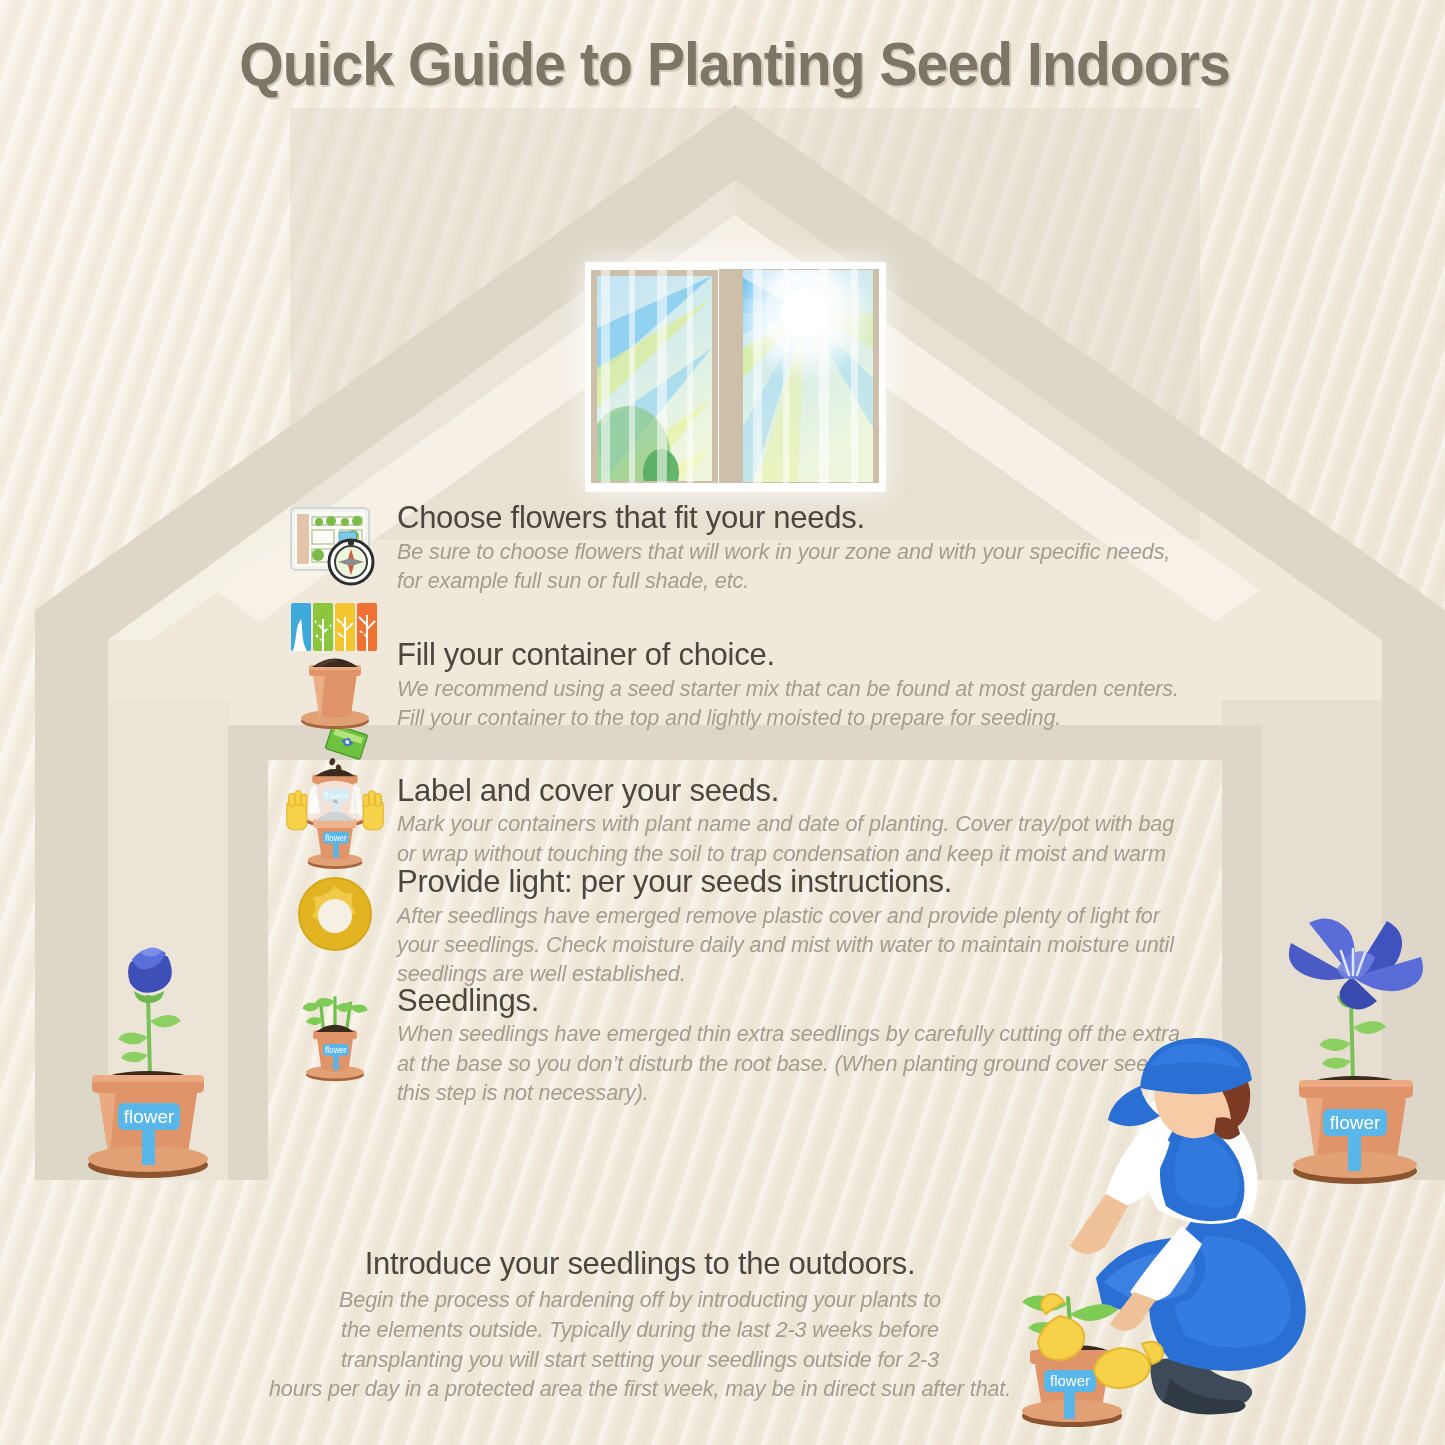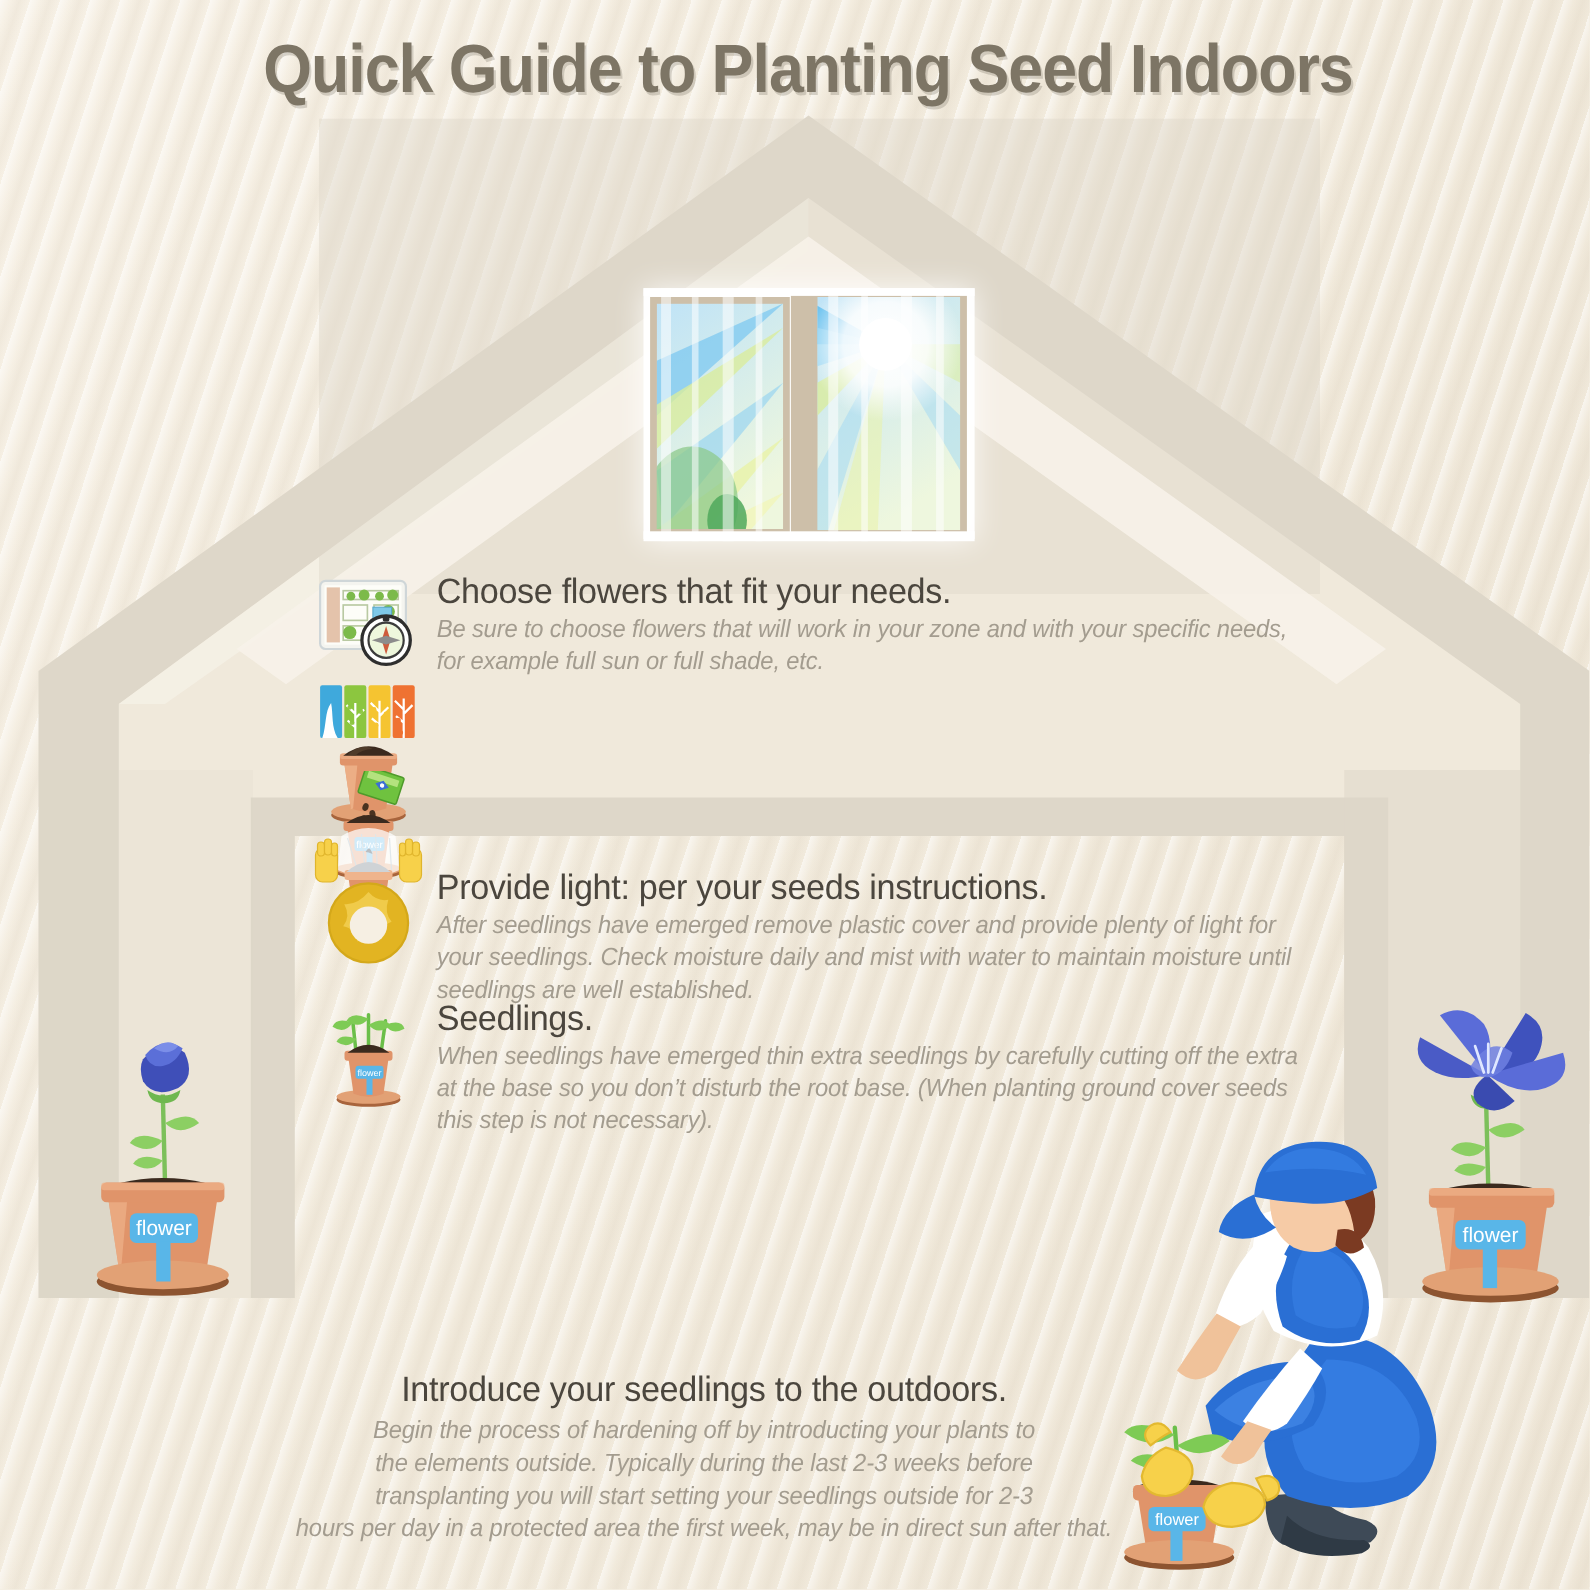--- a/index.html
+++ b/index.html
@@ -38,21 +38,21 @@
     position:absolute;left:0;right:0;top:28px;text-align:center;
     font-family:"Liberation Sans", sans-serif;
     font-size:62px;font-weight:bold;letter-spacing:-1px;
     color:#7d7565;
     text-shadow:2px 2px 0 rgba(120,112,96,0.28);
     transform:scaleX(0.92);
     white-space:nowrap;
   }
   
   .steps{
-    position:absolute;left:285px;top:520px;width:930px;
+    position:absolute;left:285px;top:500px;width:930px;
   }
   .step{position:relative;min-height:48px;margin-bottom:2px;}
   .step-icon{
     position:absolute;left:0;top:0;width:100px;height:100px;
   }
   .step-text{margin-left:112px;}
   .step-head{
     font-size:32px;color:#4b463e;line-height:1.12;
     letter-spacing:-0.3px;margin:0 0 1px 0;font-weight:normal;
     transform:scaleX(0.97);transform-origin:left center;
@@ -255,20 +255,24 @@
       <svg class="step-icon" viewBox="0 0 100 100">
         <ellipse cx="50" cy="84" rx="34" ry="8" fill="#a8643c"></ellipse>
         <ellipse cx="50" cy="81" rx="34" ry="8" fill="#e2a175"></ellipse>
         <path d="M28 37 L72 37 L66 78 Q50 84 34 78 Z" fill="#e0946a"></path>
         <path d="M28 37 L40 37 L36 78 Q32 79 34 78 Z" fill="#efb48c" opacity="0.8"></path>
         <rect x="24" y="28" width="52" height="11" rx="3" fill="#e0946a"></rect>
         <rect x="24" y="28" width="52" height="5" rx="2" fill="#efb48c" opacity="0.7"></rect>
         <path d="M27 30 Q50 13 73 30 Z" fill="#3b2a1e"></path>
         <path d="M31 29 Q44 18 54 24 Q44 24 38 30 Z" fill="#55402d" opacity="0.8"></path>
       </svg>
+      <div class="step-text">
+        <h2 class="step-head">Fill your container of choice.</h2>
+        <p class="step-body">We recommend using a seed starter mix that can be found at most garden centers. Fill your container to the top and lightly moisted to prepare for seeding.</p>
+      </div>
     </div>
 
     <div class="step s3">
       <svg class="step-icon" viewBox="0 0 100 110">
         <g transform="rotate(18 62 16)">
           <rect x="42" y="0" width="40" height="28" rx="2" fill="#6fc23f" stroke="#4e9a2a" stroke-width="1.5"></rect>
           <rect x="46" y="4" width="32" height="7" fill="#b4e27e"></rect>
           <path d="M56 14 l7 -5 l7 5 l-7 5 Z" fill="#3b6fd4"></path>
           <circle cx="63" cy="14" r="2.2" fill="#ffffff"></circle>
         </g>
@@ -322,20 +326,24 @@
         <path d="M35 56 L75 56 L70 90 Q55 96 40 90 Z" fill="#e0946a"></path>
         <rect x="31" y="48" width="48" height="10" rx="3" fill="#efb48c"></rect>
         <path d="M33 50 Q55 30 77 50 Z" fill="#cfd3d6"></path>
         <path d="M52 30 q4 -8 7 2 q-4 -2 -7 -2Z" fill="#b9bec2"></path>
         <g>
           <rect x="42" y="62" width="28" height="13" rx="3" fill="#59b6e8"></rect>
           <rect x="53" y="74" width="6" height="17" fill="#59b6e8"></rect>
           <text x="56" y="72" font-family="Liberation Sans, sans-serif" font-size="9" fill="#ffffff" text-anchor="middle">flower</text>
         </g>
       </svg>
+      <div class="step-text">
+        <h2 class="step-head">Label and cover your seeds.</h2>
+        <p class="step-body">Mark your containers with plant name and date of planting. Cover tray/pot with bag or wrap without touching the soil to trap condensation and keep it moist and warm</p>
+      </div>
     </div>
 
     <div class="step s5">
       <svg class="step-icon" viewBox="0 0 100 100">
         <circle cx="50" cy="50" r="36" fill="#e2b422"></circle>
         <path d="M50 17 q8 9 18 7 q-4 12 3 20 q-11 4 -11 16 q-10 -5 -20 2 q-2 -12 -13 -14 q7 -9 1 -20 q12 1 22 -11 Z" transform="translate(0,5)" fill="#f0cb4a"></path>
         <circle cx="50" cy="52" r="17" fill="#f6efe3"></circle>
         <circle cx="50" cy="50" r="36" fill="none" stroke="#d4a81a" stroke-width="2"></circle>
       </svg>
       <div class="step-text">

